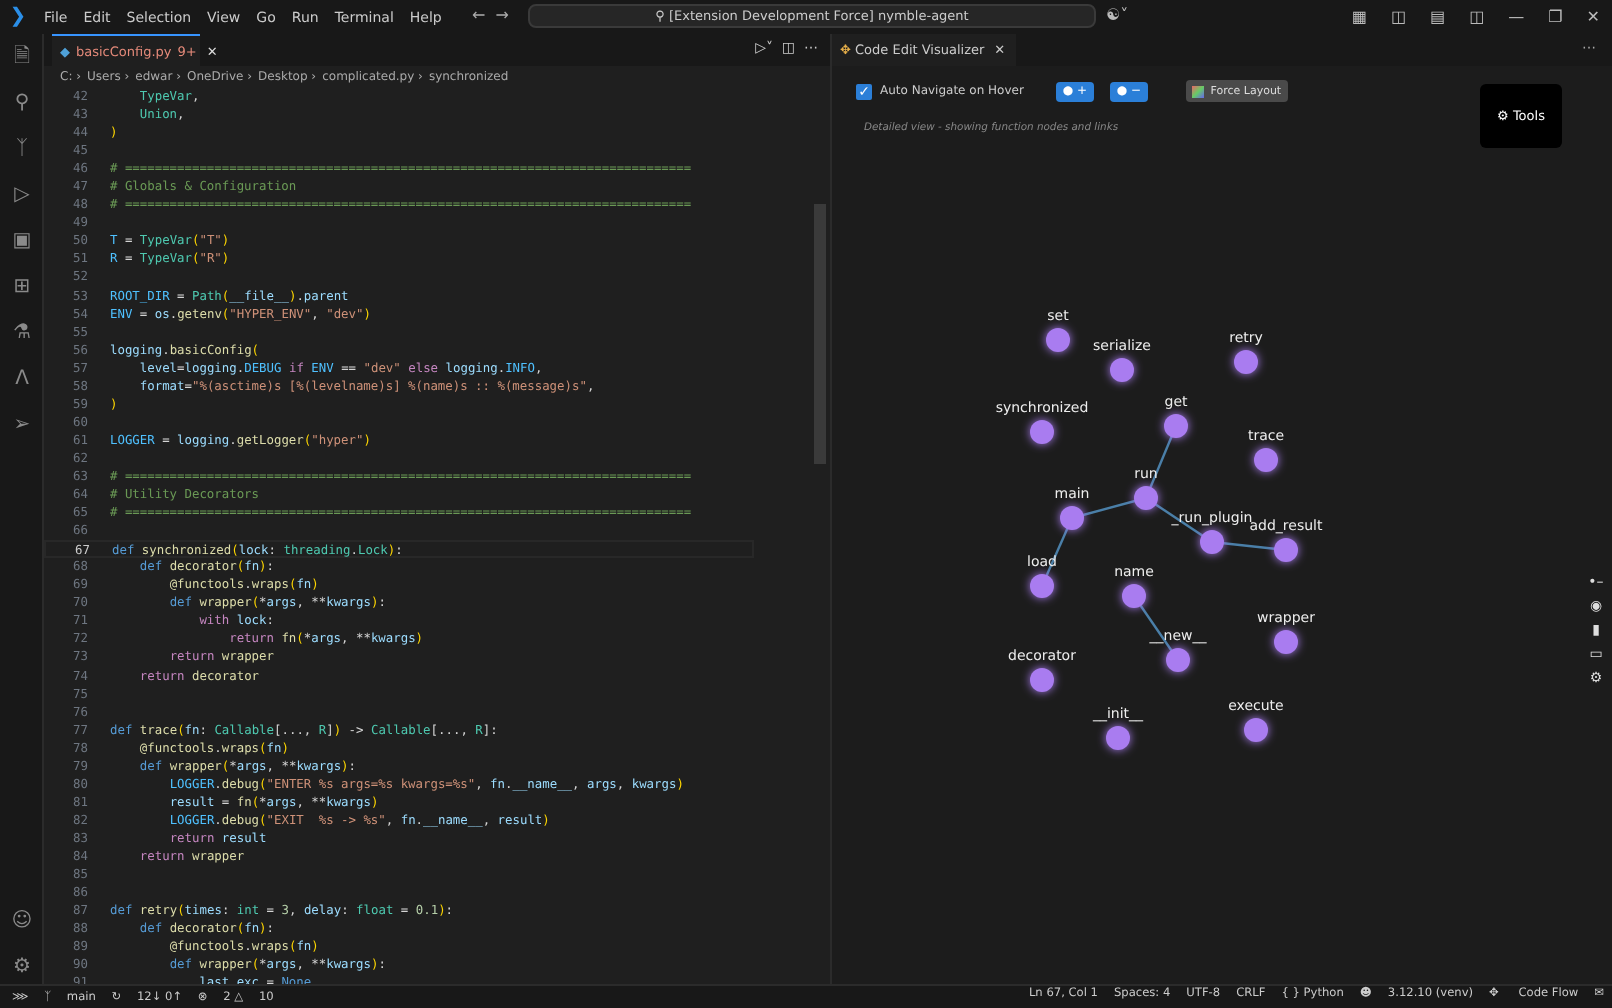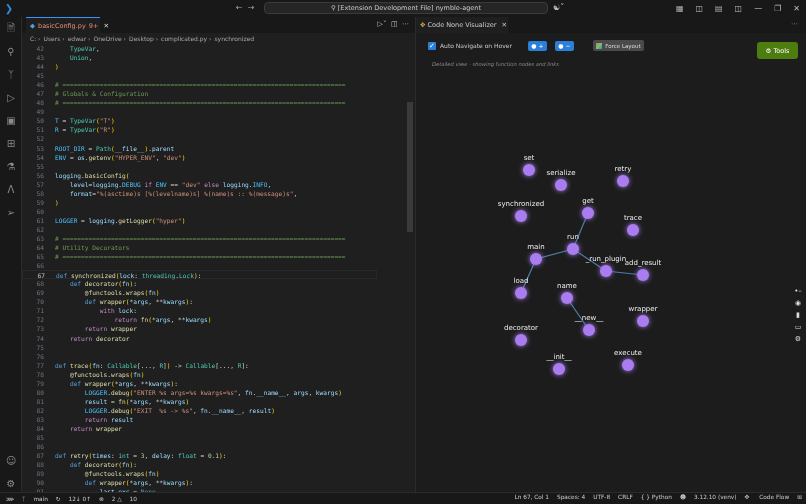--- a/index.html
+++ b/index.html
@@ -35,40 +35,41 @@
 .ptab{position:absolute;left:0;top:0;width:92px;height:16px;background:#1f1f1f;display:flex;align-items:center;font-size:6.5px;color:#ccc;padding-left:4px}
 .ptab .x{margin-left:5px}
 .panel-more{position:absolute;right:8px;top:3px;font-size:7px;color:#aaa}
 .viz{position:absolute;left:415px;top:33px;width:391px;height:459px;background:#1c1c1c;border-left:1px solid #2b2b2b}
 .toolbar{position:absolute;left:12px;top:7px;display:flex;align-items:center;font-size:6px}
 .cb{width:8px;height:8px;background:#2b7fd8;border-radius:1px;color:#fff;font-size:7px;display:flex;align-items:center;justify-content:center;margin-right:4px}
 .cb-label{color:#ccc;margin-right:16px}
 .zbtn{width:19px;height:10px;background:#2b7fd8;border-radius:2px;color:#fff;font-size:6px;display:flex;align-items:center;justify-content:center;margin-right:8px}
 .flbtn{width:51px;height:11px;background:#4a4a4a;border-radius:2px;color:#ddd;font-size:5.5px;display:flex;align-items:center;justify-content:center;margin-left:11px}
 .flbtn .sw{width:6px;height:6px;background:linear-gradient(135deg,#e66,#6c6,#66e);margin-right:3px}
-.tools{position:absolute;left:341px;top:9px;width:41px;height:17px;background:#4d7c0f;border-radius:3px;color:#fff;font-size:6.5px;display:flex;align-items:center;justify-content:center}
+.tools{position:absolute;left:324px;top:9px;width:41px;height:32px;background:#000000;border-radius:3px;color:#fff;font-size:6.5px;display:flex;align-items:center;justify-content:center}
 .subtitle{position:absolute;left:16px;top:28px;font-size:5.2px;font-style:italic;color:#888}
 svg.graph{position:absolute;left:0;top:0}
 .node-label{font-family:"DejaVu Sans",sans-serif;font-size:7px;fill:#eee}
 .sideicons{position:absolute;left:790px;top:287px;width:16px;font-size:7px;color:#ddd}
 .sideicons div{height:12px;text-align:center}
 .statusbar{position:absolute;left:0;top:492px;width:806px;height:12px;background:#181818;border-top:1px solid #2b2b2b;font-size:5.8px;color:#ccc;display:flex;align-items:center}
 .sb-left span{margin-left:6px}
 .sb-right{position:absolute;right:4px;top:1px;display:flex}
 .sb-right span{margin-left:8px}
 </style>
 </head>
 <body>
 
 <div class="titlebar">
   <div class="logo">❯</div>
+  <div class="menu" id="menu"><span>File</span><span>Edit</span><span>Selection</span><span>View</span><span>Go</span><span>Run</span><span>Terminal</span><span>Help</span></div>
   <div class="nav-arrows">←&nbsp;&nbsp;→</div>
   <div class="cmd">
       <span>⚲&nbsp;</span>
-      <span>[Extension Development File] nymble-agent</span>
+      <span>[Extension Development Force] nymble-agent</span>
     </div>
   <div class="copilot">☯˅</div>
   <div class="winctl">
     <span>▦</span>
     <span>◫</span>
     <span>▤</span>
     <span>◫</span>
     <span>—</span>
     <span>❐</span>
     <span>✕</span>
@@ -164,21 +165,21 @@
     <div class="line"><span class="ln">90</span><span class="txt">        <span class="d">def</span> <span class="f">wrapper</span><span class="br">(</span>*<span class="v">args</span>, **<span class="v">kwargs</span><span class="br">)</span>:</span></div>
     <div class="line"><span class="ln">91</span><span class="txt">            <span class="v">last_exc</span> = <span class="d">None</span></span></div>
   </div>
 <div class="minimap">
     <div class="mm-slider"></div>
   </div>
 
 <div class="panel-tabs">
   <div class="ptab">
     <span style="color:#e8b04a">✥&nbsp;</span>
-    <span>Code None Visualizer</span>
+    <span>Code Edit Visualizer</span>
     <span class="x">✕</span>
   </div>
   <div class="panel-more">⋯</div>
 </div>
 <div class="viz">
   <svg class="graph" id="graph" width="391" height="459">
       <defs>
         <filter id="glow" x="-100%" y="-100%" width="300%" height="300%">
           <feGaussianBlur stdDeviation="2.5" result="b"></feGaussianBlur>
           <feMerge>

